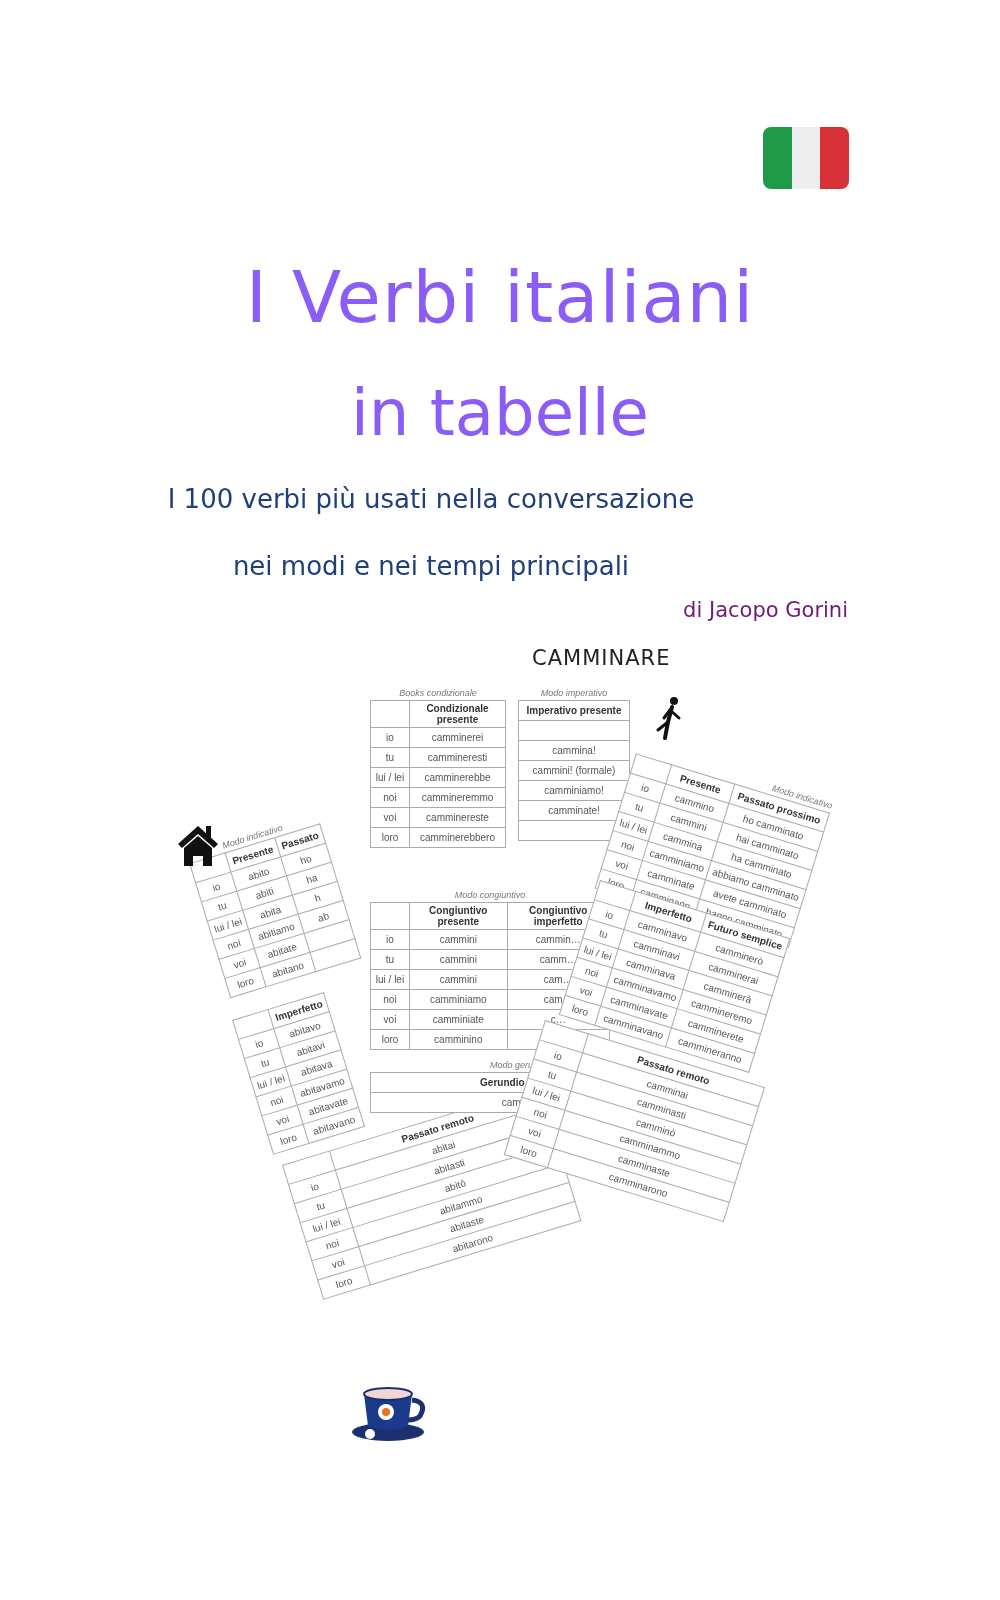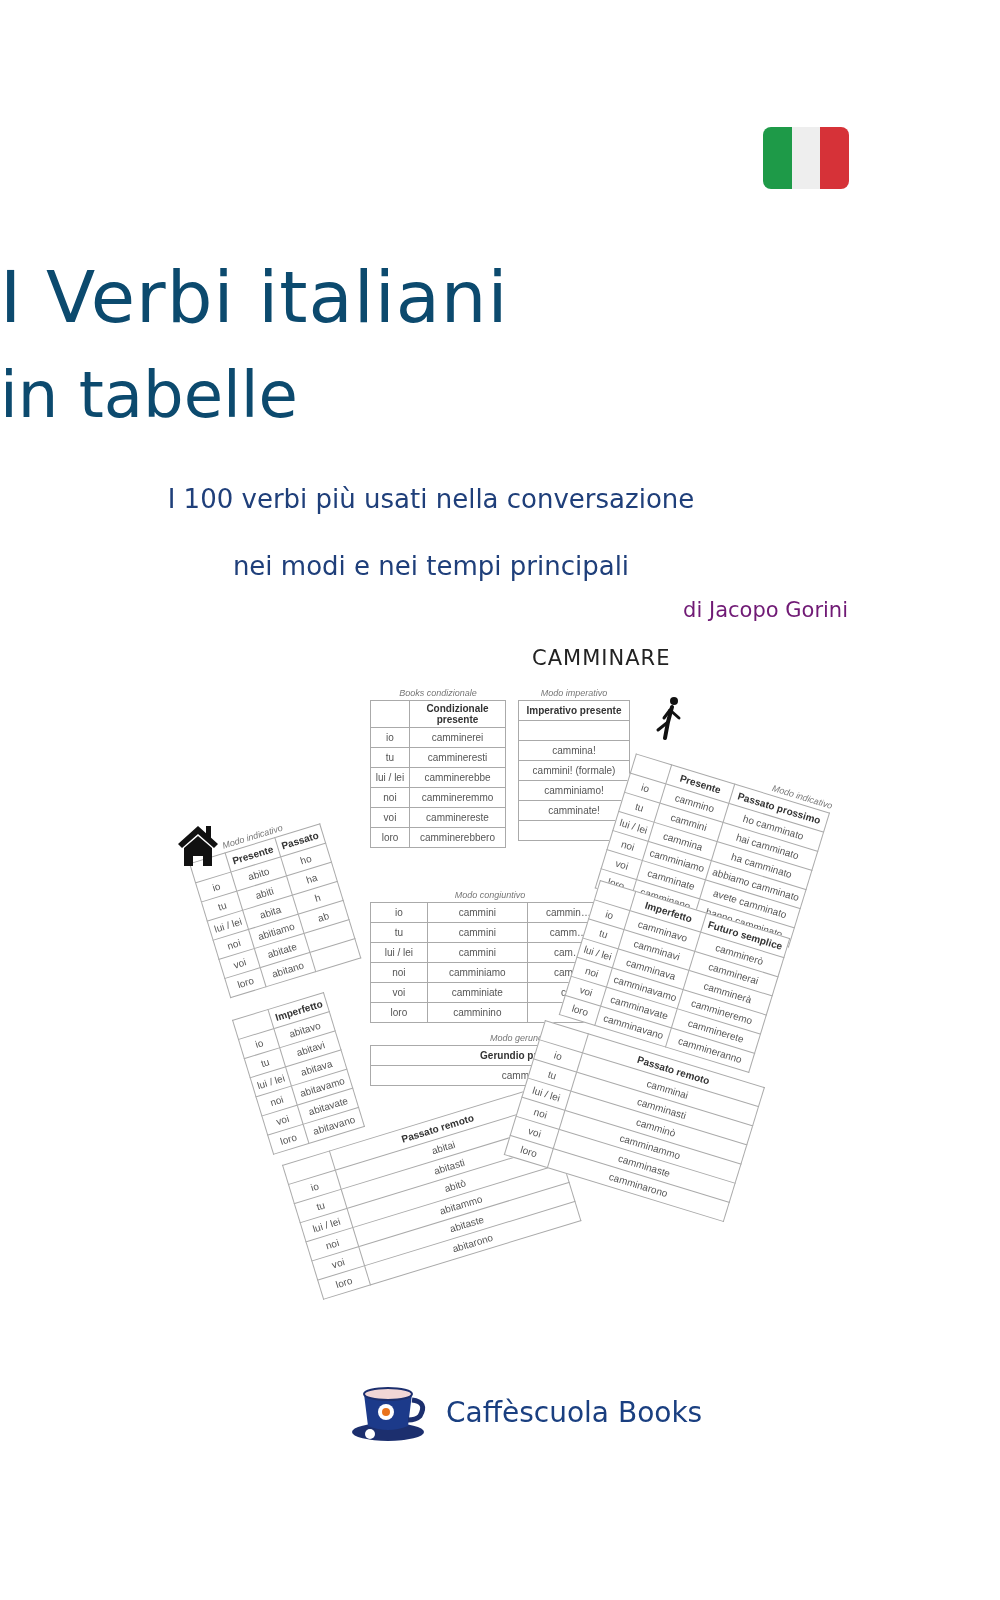--- a/index.html
+++ b/index.html
@@ -1,21 +1,21 @@
 <!DOCTYPE html>
 <html><head>
 <meta charset="utf-8">
 <style>
   html,body{margin:0;padding:0;}
   body{width:1000px;height:1600px;background:#fff;position:relative;overflow:hidden;font-family:"DejaVu Sans",sans-serif;}
   .flag{position:absolute;left:763px;top:127px;width:86px;height:62px;border-radius:8px;overflow:hidden;display:flex;}
   .flag div{flex:1;}
-  .title{position:absolute;left:0;width:1000px;color:#0c4a6e;font-family:"DejaVu Sans",sans-serif;}
+  .title{position:absolute;left:0;width:1000px;text-align:center;color:#8b5cf6;font-family:"DejaVu Sans",sans-serif;}
   .t1{top:255px;font-size:72px;letter-spacing:1px;}
-  .t2{top:358px;font-size:64px;}
+  .t2{top:376px;font-size:64px;}
   .sub{position:absolute;left:0;width:862px;text-align:center;color:#1f3f7a;font-family:"DejaVu Sans",sans-serif;font-size:26px;line-height:40px;}
   .sub1{top:479px;}
   .sub2{top:518px;margin-top:28px;}
   .author{position:absolute;right:152px;top:598px;color:#701a75;font-size:21px;font-family:"DejaVu Sans",sans-serif;}
   .sheet{position:absolute;background:#fff;font-family:"Liberation Sans",sans-serif;color:#555;font-size:10px;}
   table.vt{border-collapse:collapse;background:#fff;}
   table.vt td,table.vt th{border:1px solid #aaa;padding:2px 4px;height:15px;text-align:center;font-weight:normal;}
   table.vt th{font-weight:bold;color:#333;}
   .mode{font-style:italic;color:#777;font-size:9px;text-align:center;margin:2px 0;}
   .verbname{position:absolute;left:532px;top:646px;font-size:21px;color:#222;letter-spacing:1px;}
@@ -225,20 +225,25 @@
             <td></td>
           </tr>
     </tbody>
       </table>
   </div>
 
   <div class="sheet" style="left:370px;top:866px;width:240px;margin-top:22px;">
     <div class="mode">Modo congiuntivo</div>
     <table class="vt" style="width:240px">
       <tbody>
+          <tr>
+            <th style="width:30px"></th>
+            <th>Congiuntivo presente</th>
+            <th>Congiuntivo imperfetto</th>
+          </tr>
       <tr>
             <td>io</td>
             <td>cammini</td>
             <td>cammin…</td>
           </tr>
       <tr>
             <td>tu</td>
             <td>cammini</td>
             <td>camm…</td>
           </tr>
@@ -409,14 +414,13 @@
 <div class="logo">
   <svg width="84" height="64" viewBox="0 0 84 64">
     <ellipse cx="38" cy="52" rx="36" ry="9" fill="#1c2f6e"></ellipse>
     <path d="M14 14 L62 14 L58 46 Q38 54 18 46 Z" fill="#1c3a8a"></path>
     <ellipse cx="38" cy="14" rx="24" ry="6" fill="#f1d6d6" stroke="#1c2f6e" stroke-width="2"></ellipse>
     <path d="M62 20 Q78 22 70 36 Q66 40 58 40" stroke="#1c2f6e" stroke-width="5" fill="none"></path>
     <circle cx="36" cy="32" r="8" fill="#fff"></circle>
     <circle cx="36" cy="32" r="4" fill="#e9731c"></circle>
     <circle cx="20" cy="54" r="5" fill="#fff"></circle>
   </svg>
-  <span class="logo-text">Caffèscuola Books</span>
 </div>
 
 </body></html>

